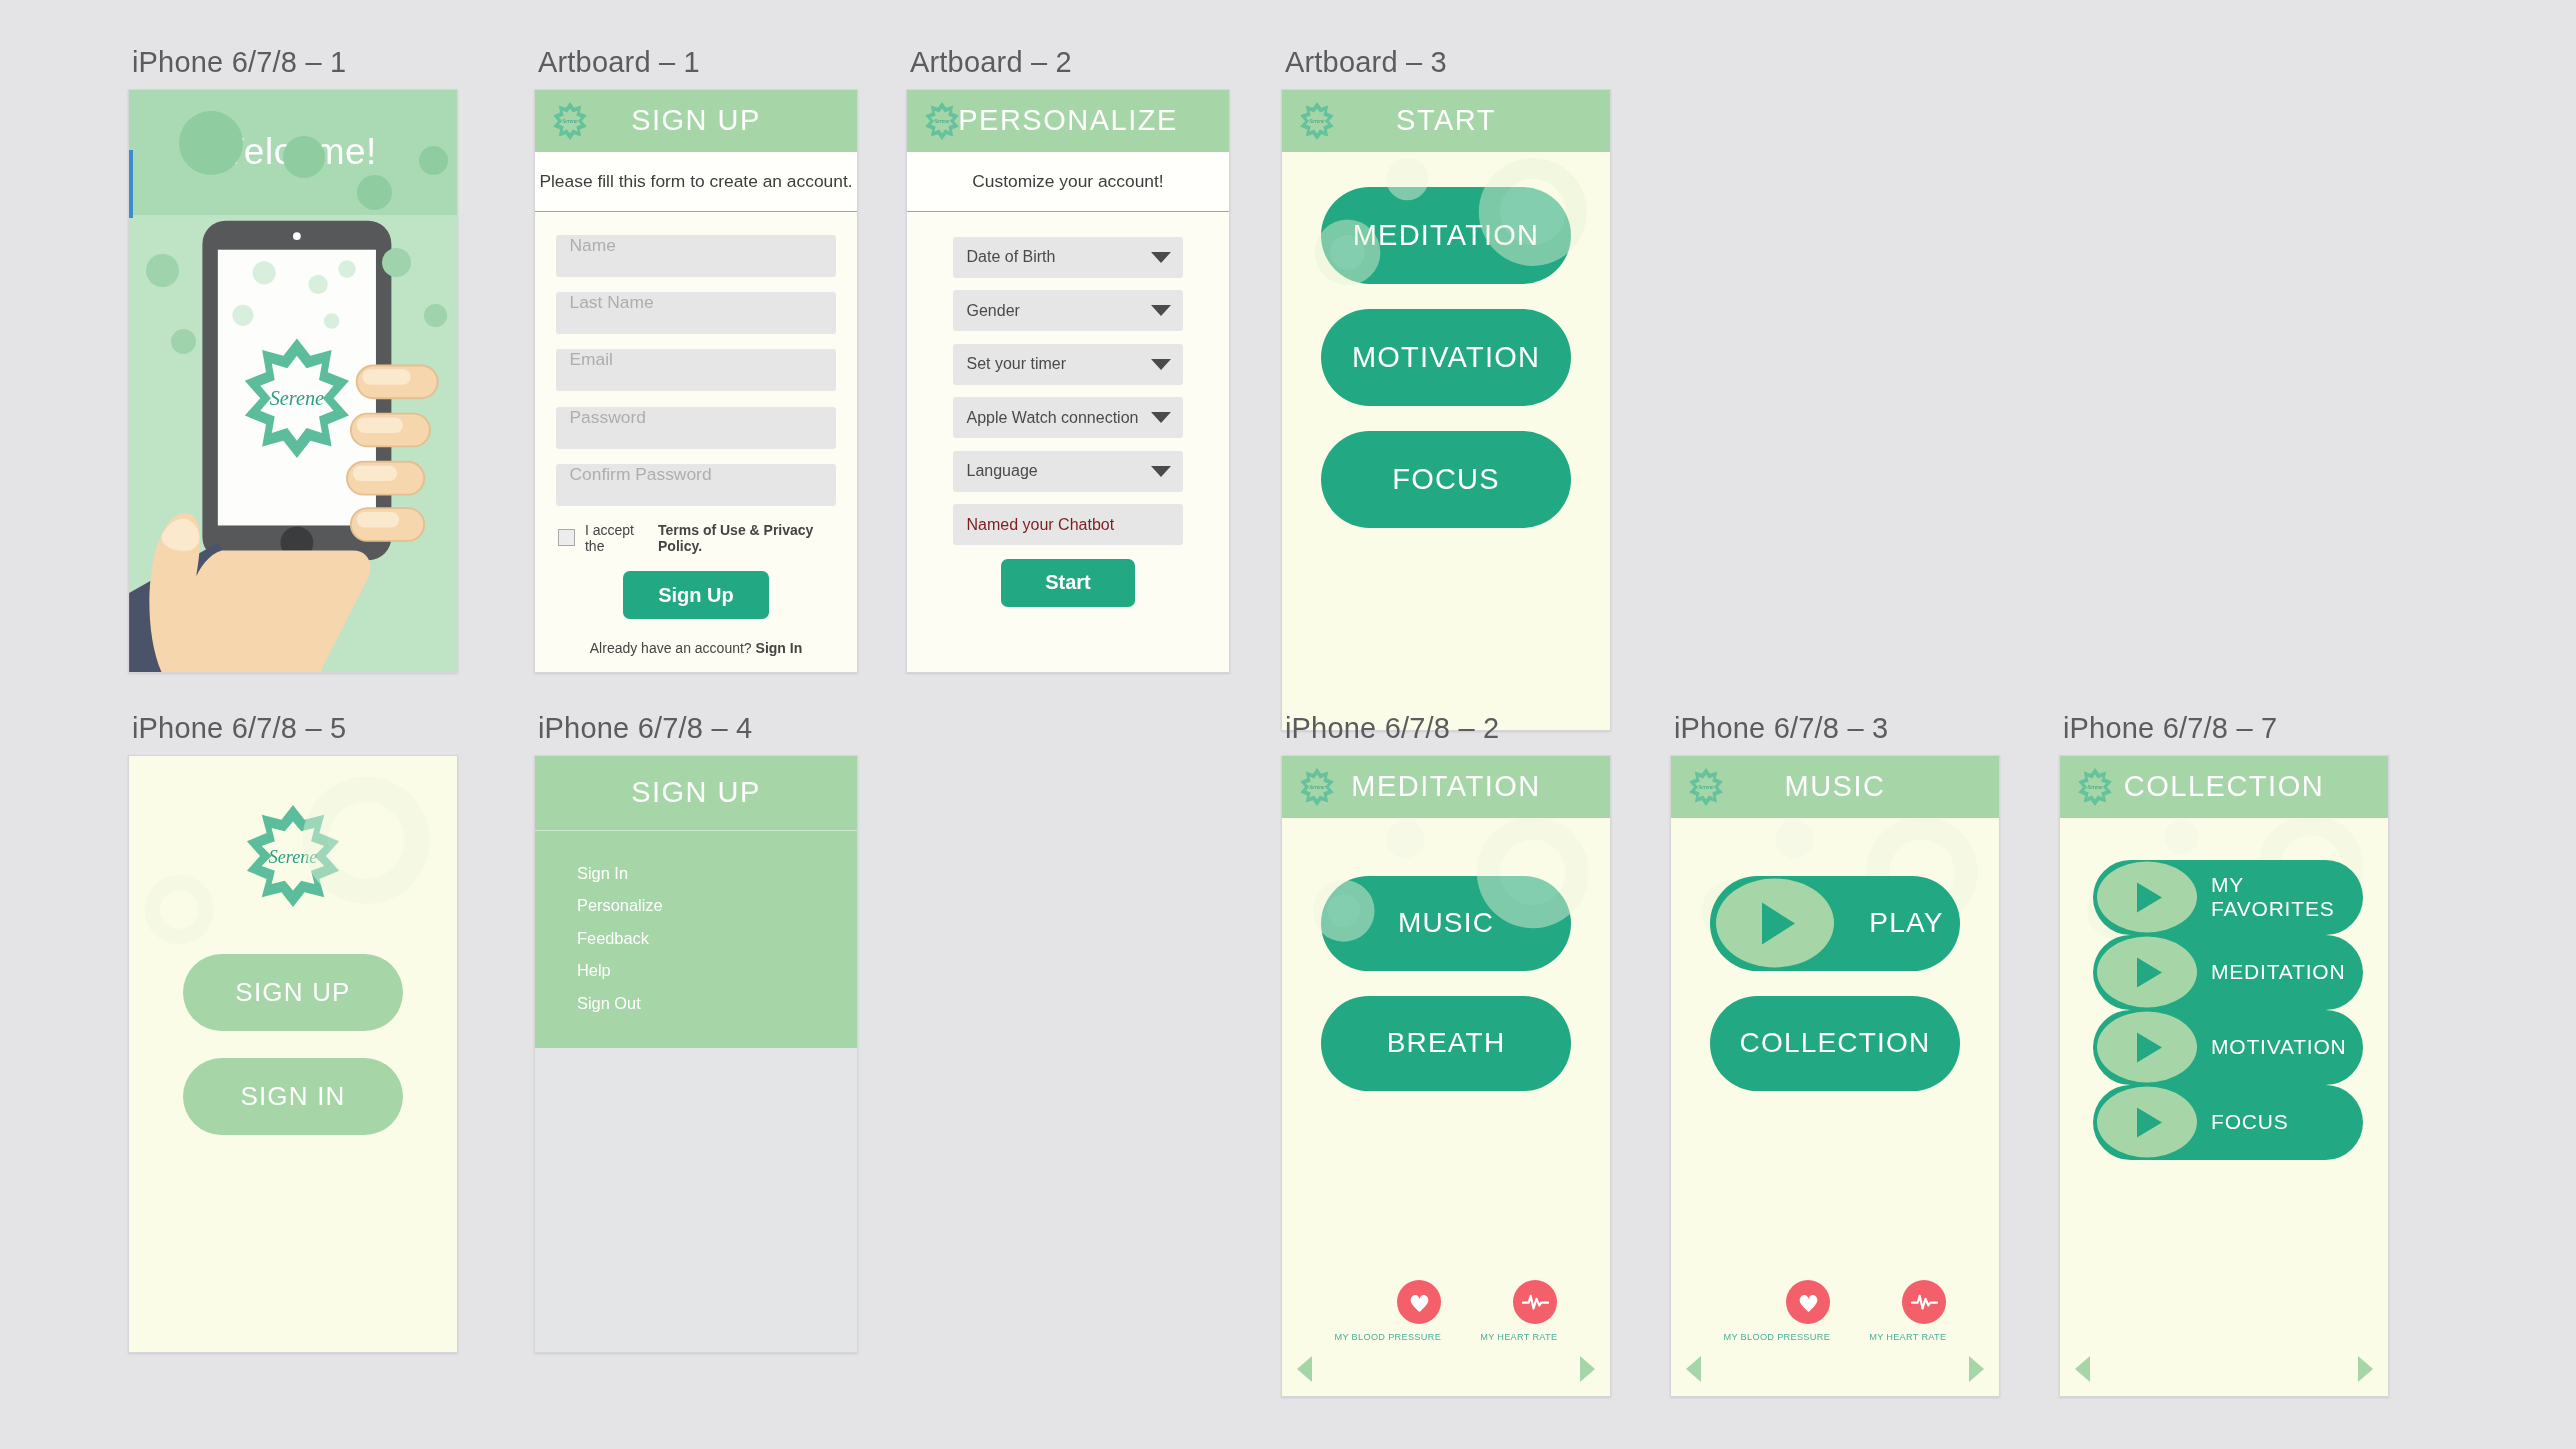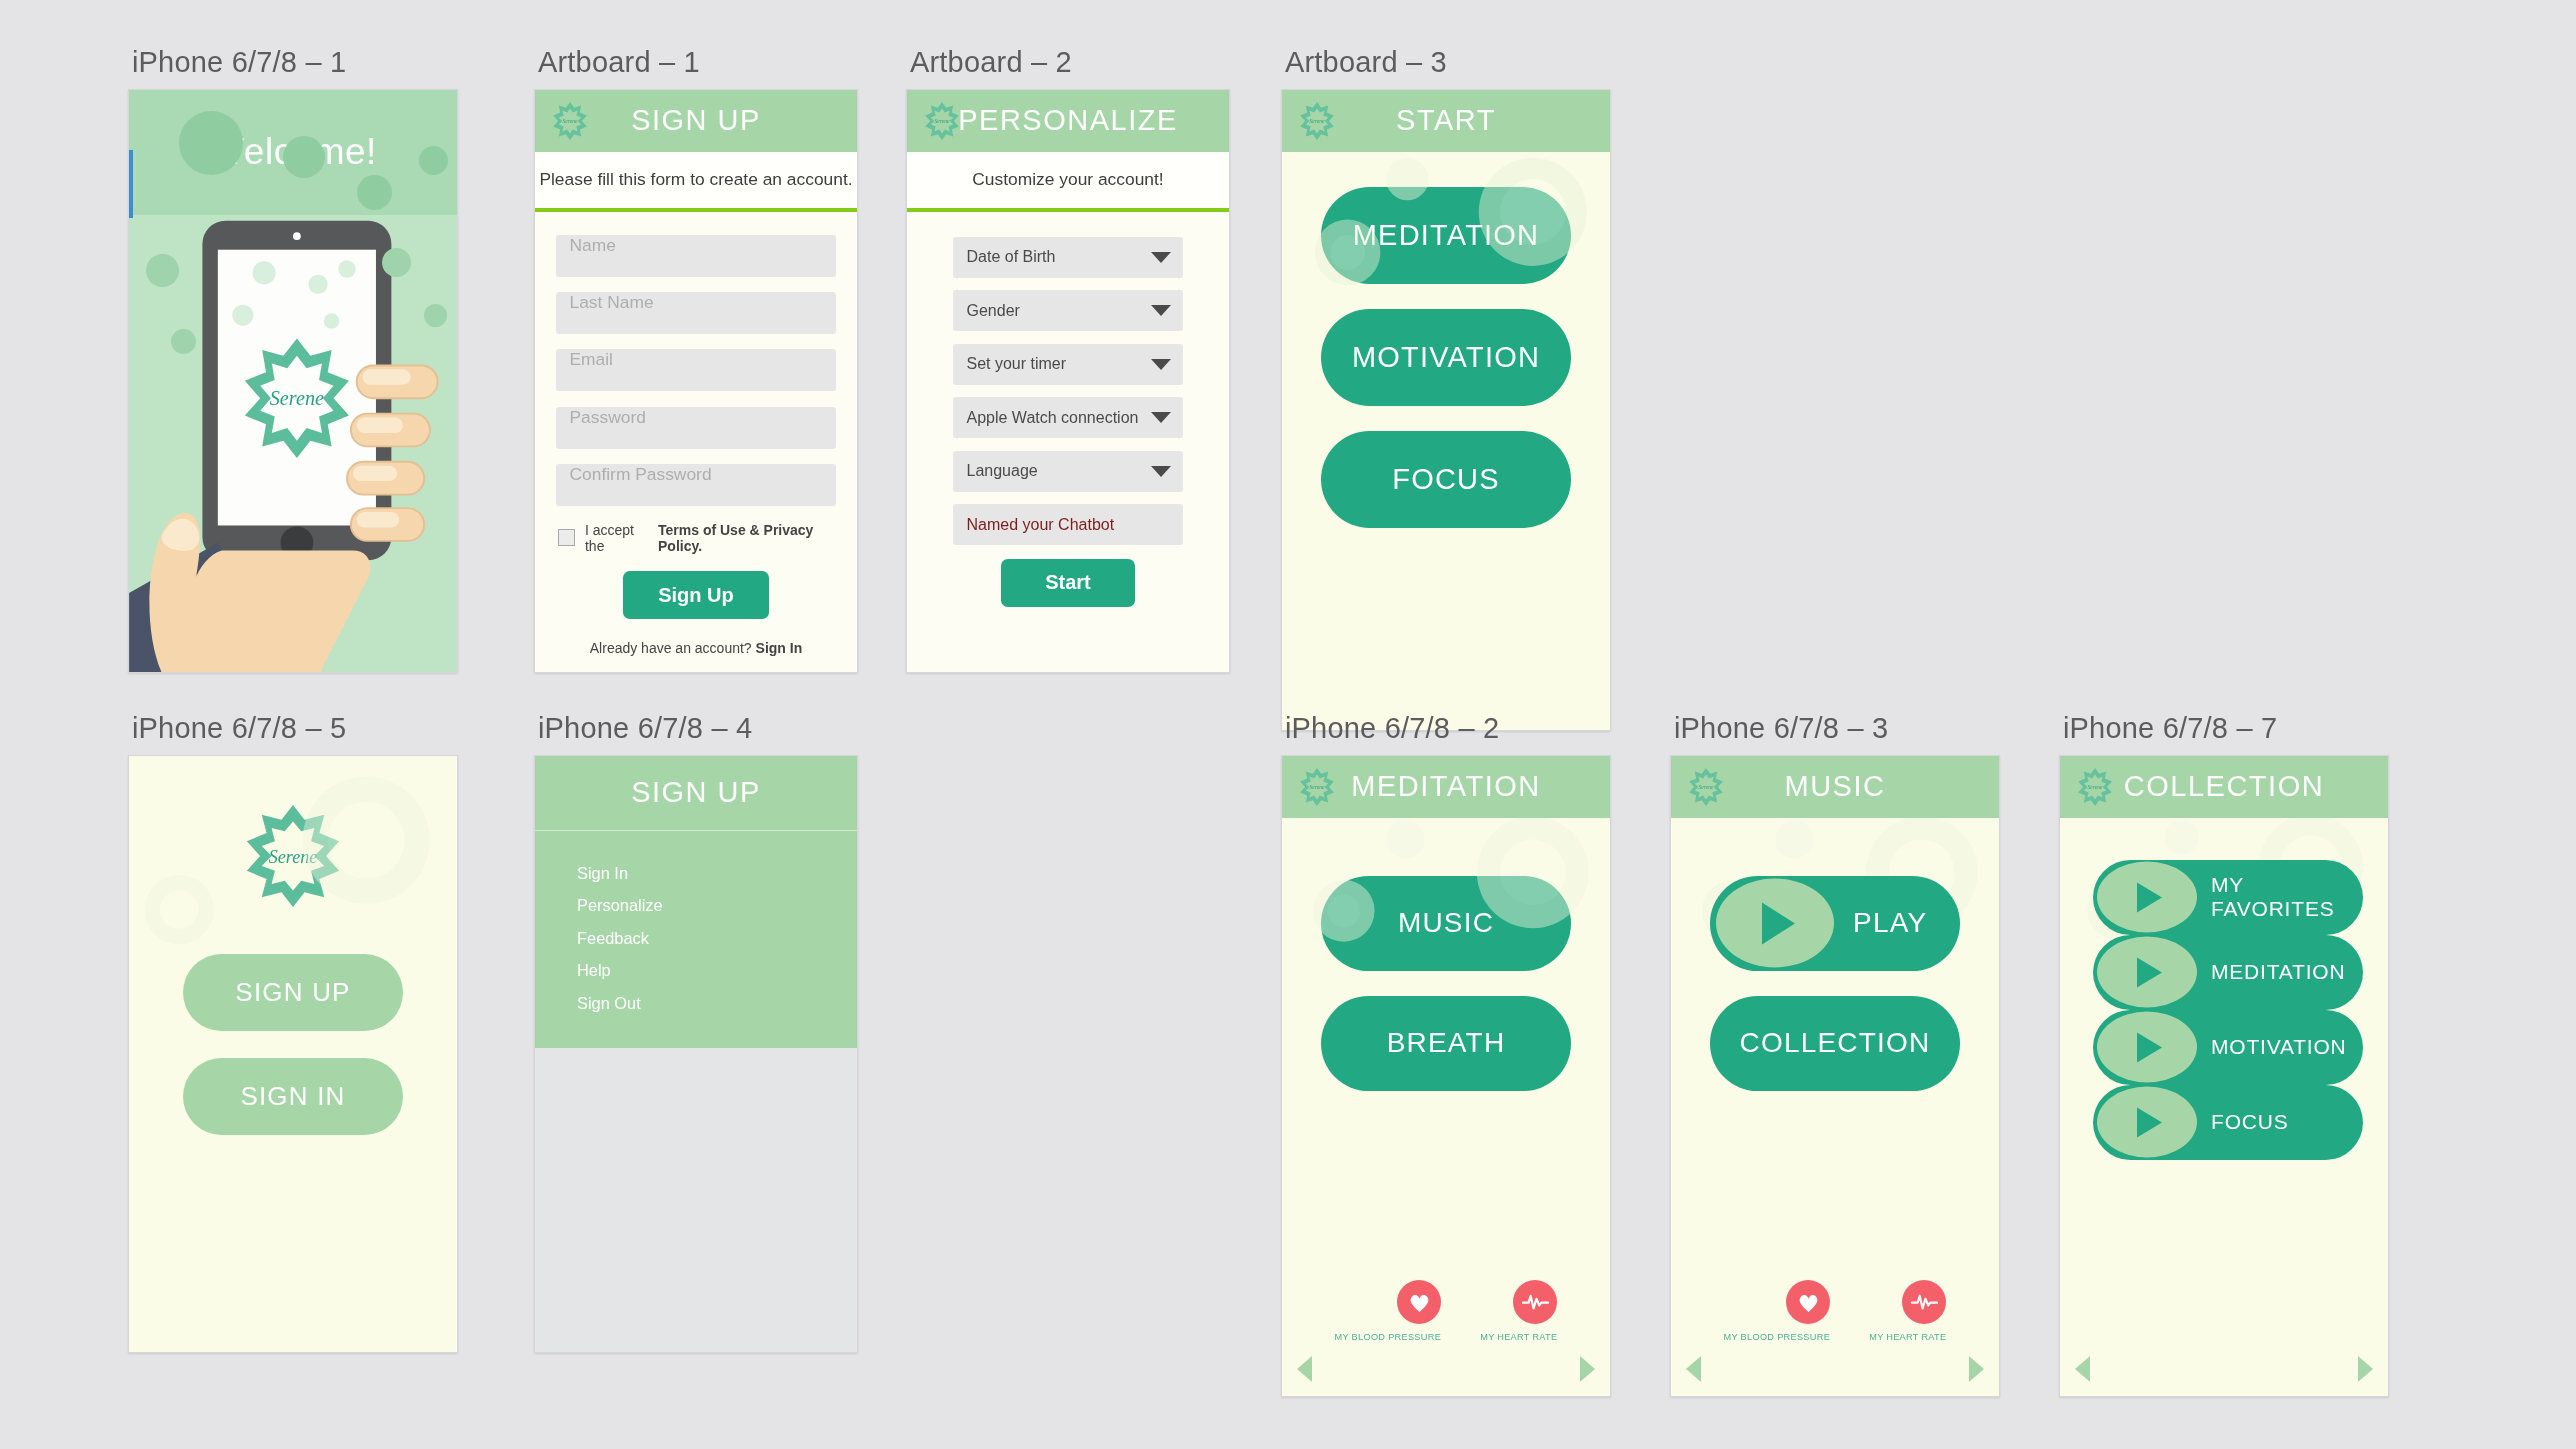--- a/index.html
+++ b/index.html
@@ -67,21 +67,21 @@
     border-bottom-left-radius: 9.7px;
     display: flex; align-items: center; justify-content: center;
     z-index: 6;
   }
 
   
   #b2 { left: 534px; top: 46px; }
   #b2 .screen { width: 324px; height: 584px; background: #fdfdf4; }
   .form-sub {
     height: 60px; display: flex; align-items: center; justify-content: center;
-    background: #fffffb; border-bottom: 4px solid #84cc16;
+    background: #fffffb; border-bottom: 1px solid #84cc16;
     font-size: 17.4px; color: #3d3d3d;
   }
   .form-body { padding: 23px 21px 0 21px; }
   .field {
     height: 42px; background: #e6e6e6; border-radius: 2.9px;
     display: flex; align-items: flex-start; padding: 0 13.5px;
     margin-bottom: 15.4px; font-size: 17.4px; color: #aeaeae;
   }
   .terms-row {
     display: flex; align-items: center; gap: 9.7px;
@@ -146,21 +146,21 @@
   .menu-list { padding: 33px 0 0 42px; display: flex; flex-direction: column; gap: 13.5px; }
   .menu-list div { color: #fff; font-size: 16.4px; font-weight: 300; }
 
   
   #b7 { left: 1281px; top: 712px; }
   #b8 { left: 1670px; top: 712px; }
   #b7 .screen, #b8 .screen { width: 330px; height: 642px; }
   .mid-stack { padding: 58px 39px 0 39px; display: flex; flex-direction: column; gap: 25px; }
   .mid-stack .pill { height: 95px; font-size: 28px; }
 
-  .play-pill { position: relative; justify-content: flex-start; padding-left: 143px; }
+  .play-pill { position: relative; justify-content: center; padding-left: 143px; }
   .play-knob {
     position: absolute; left: 5.8px; top: 50%; transform: translateY(-50%);
     width: 118px; height: 89px; border-radius: 50%; background: #a6d6a8;
     display: flex; align-items: center; justify-content: center;
   }
   .tri {
     width: 0; height: 0; border-top: 21px solid transparent;
     border-bottom: 21px solid transparent; border-left: 33px solid #22a882;
     margin-left: 7.7px;
   }

